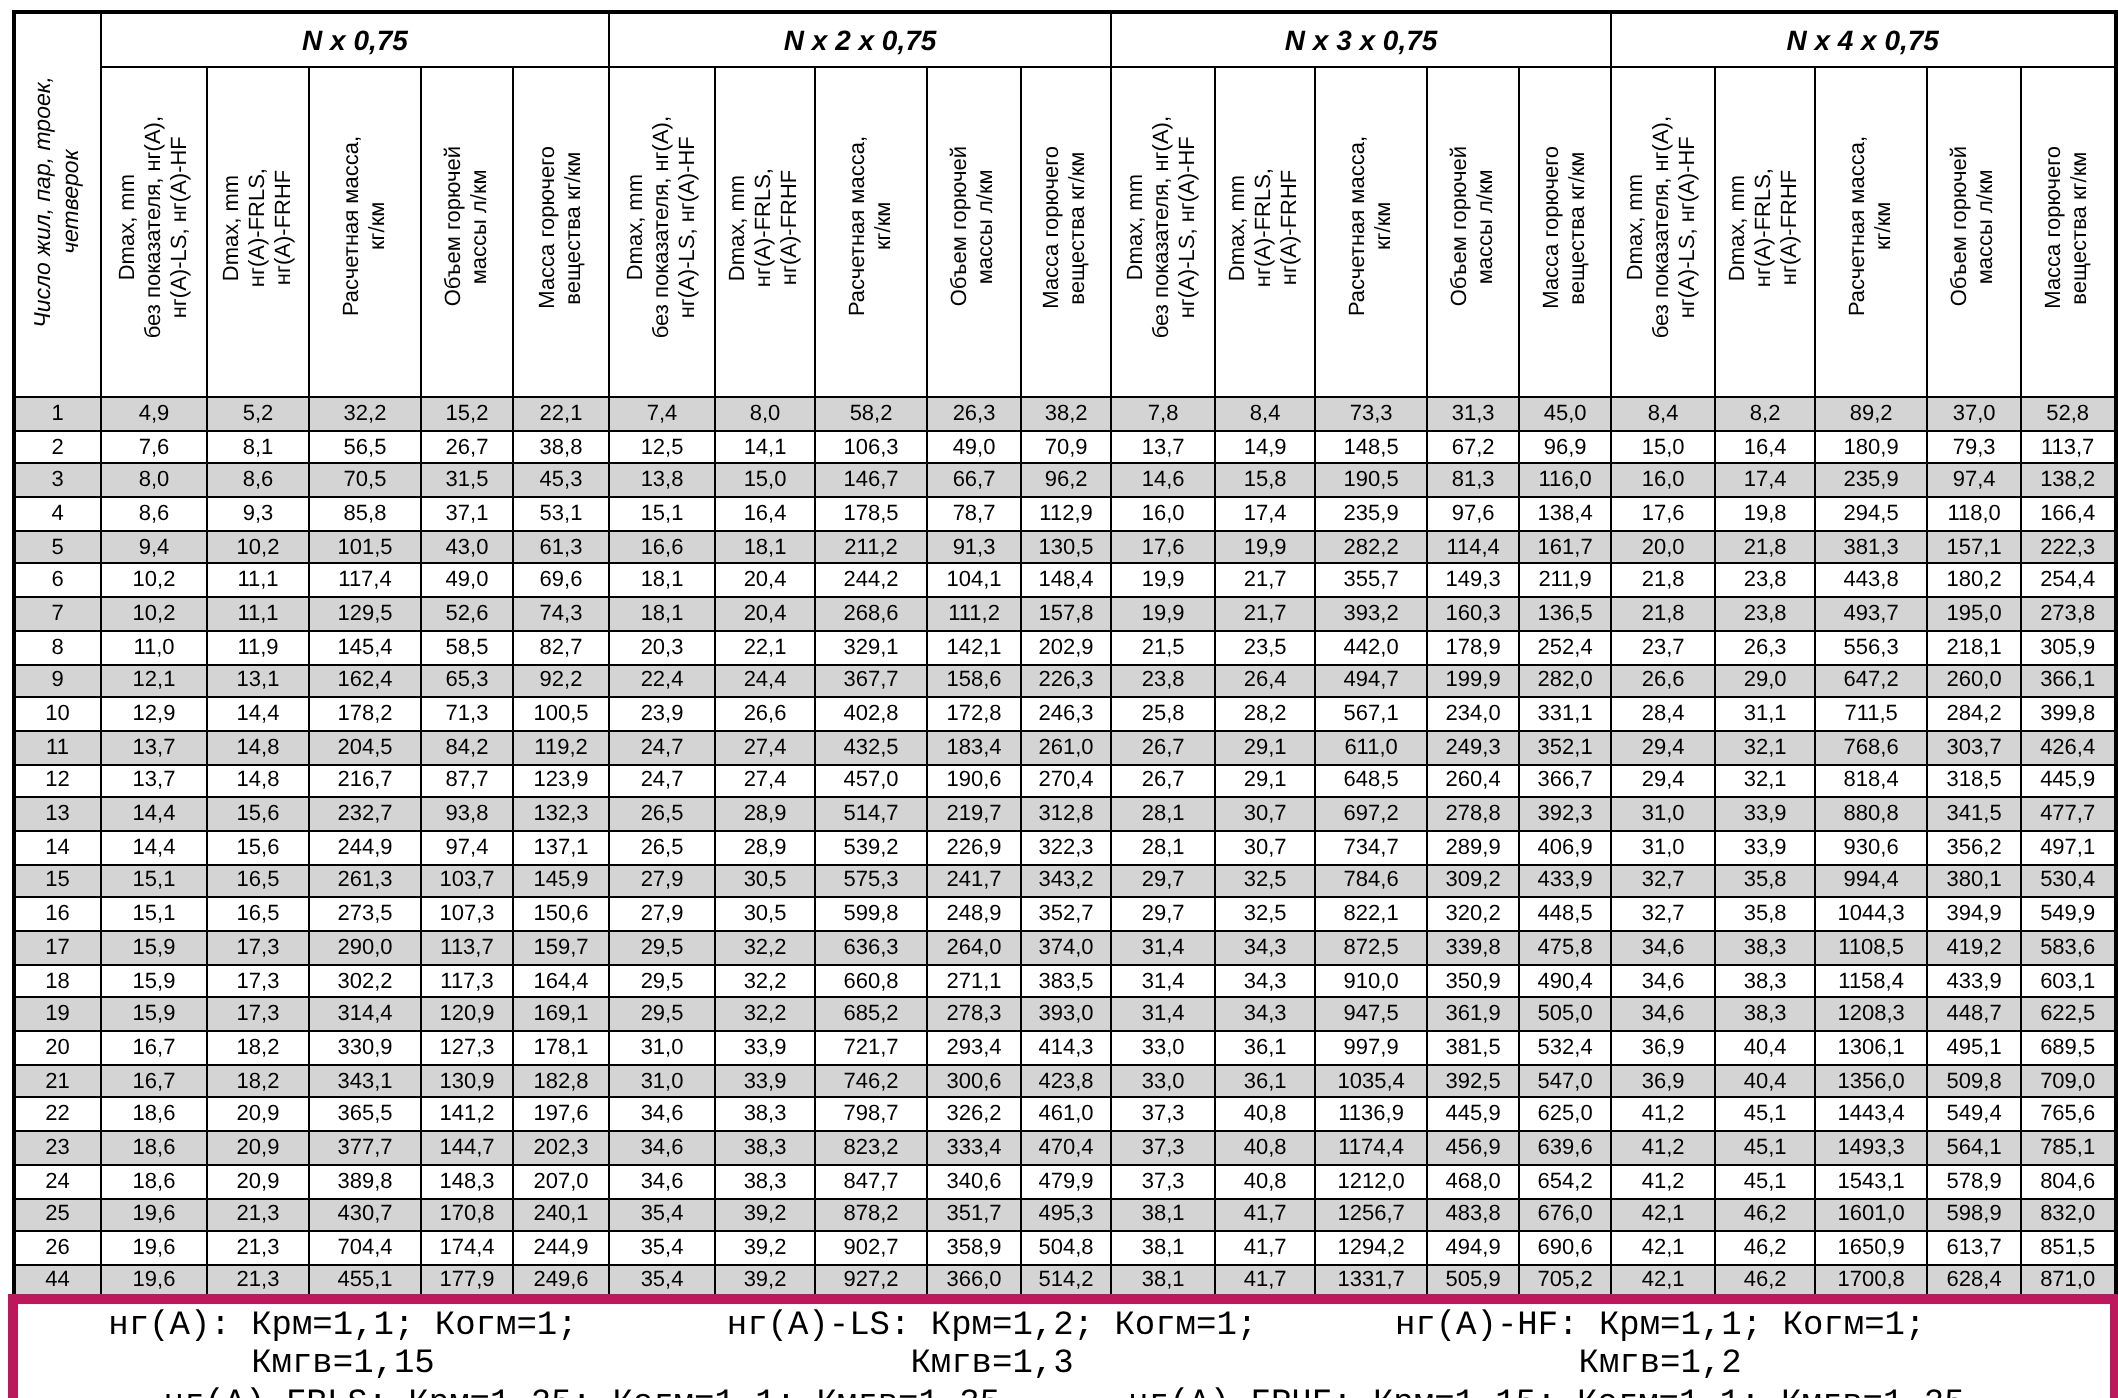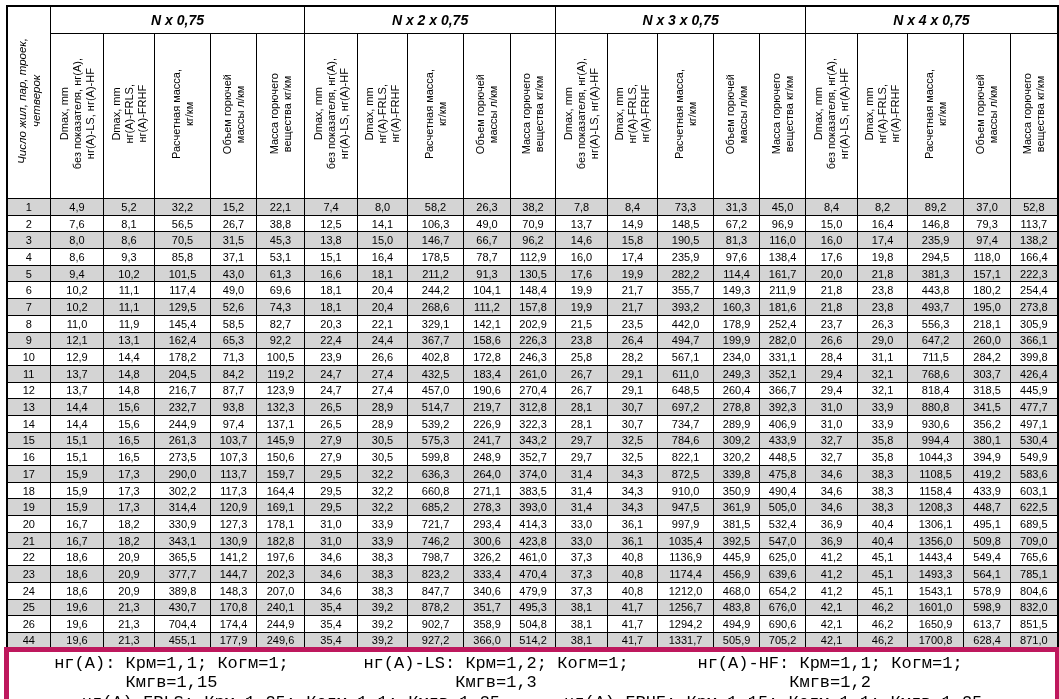--- a/index.html
+++ b/index.html
@@ -152,21 +152,21 @@
           <td>106,3</td>
           <td>49,0</td>
           <td>70,9</td>
           <td>13,7</td>
           <td>14,9</td>
           <td>148,5</td>
           <td>67,2</td>
           <td>96,9</td>
           <td>15,0</td>
           <td>16,4</td>
-          <td>146,8</td>
+          <td>180,9</td>
           <td>79,3</td>
           <td>113,7</td>
         </tr>
         <tr>
           <td>3</td>
           <td>8,0</td>
           <td>8,6</td>
           <td>70,5</td>
           <td>31,5</td>
           <td>45,3</td>
@@ -264,21 +264,21 @@
           <td>74,3</td>
           <td>18,1</td>
           <td>20,4</td>
           <td>268,6</td>
           <td>111,2</td>
           <td>157,8</td>
           <td>19,9</td>
           <td>21,7</td>
           <td>393,2</td>
           <td>160,3</td>
-          <td>181,6</td>
+          <td>136,5</td>
           <td>21,8</td>
           <td>23,8</td>
           <td>493,7</td>
           <td>195,0</td>
           <td>273,8</td>
         </tr>
         <tr>
           <td>8</td>
           <td>11,0</td>
           <td>11,9</td>

